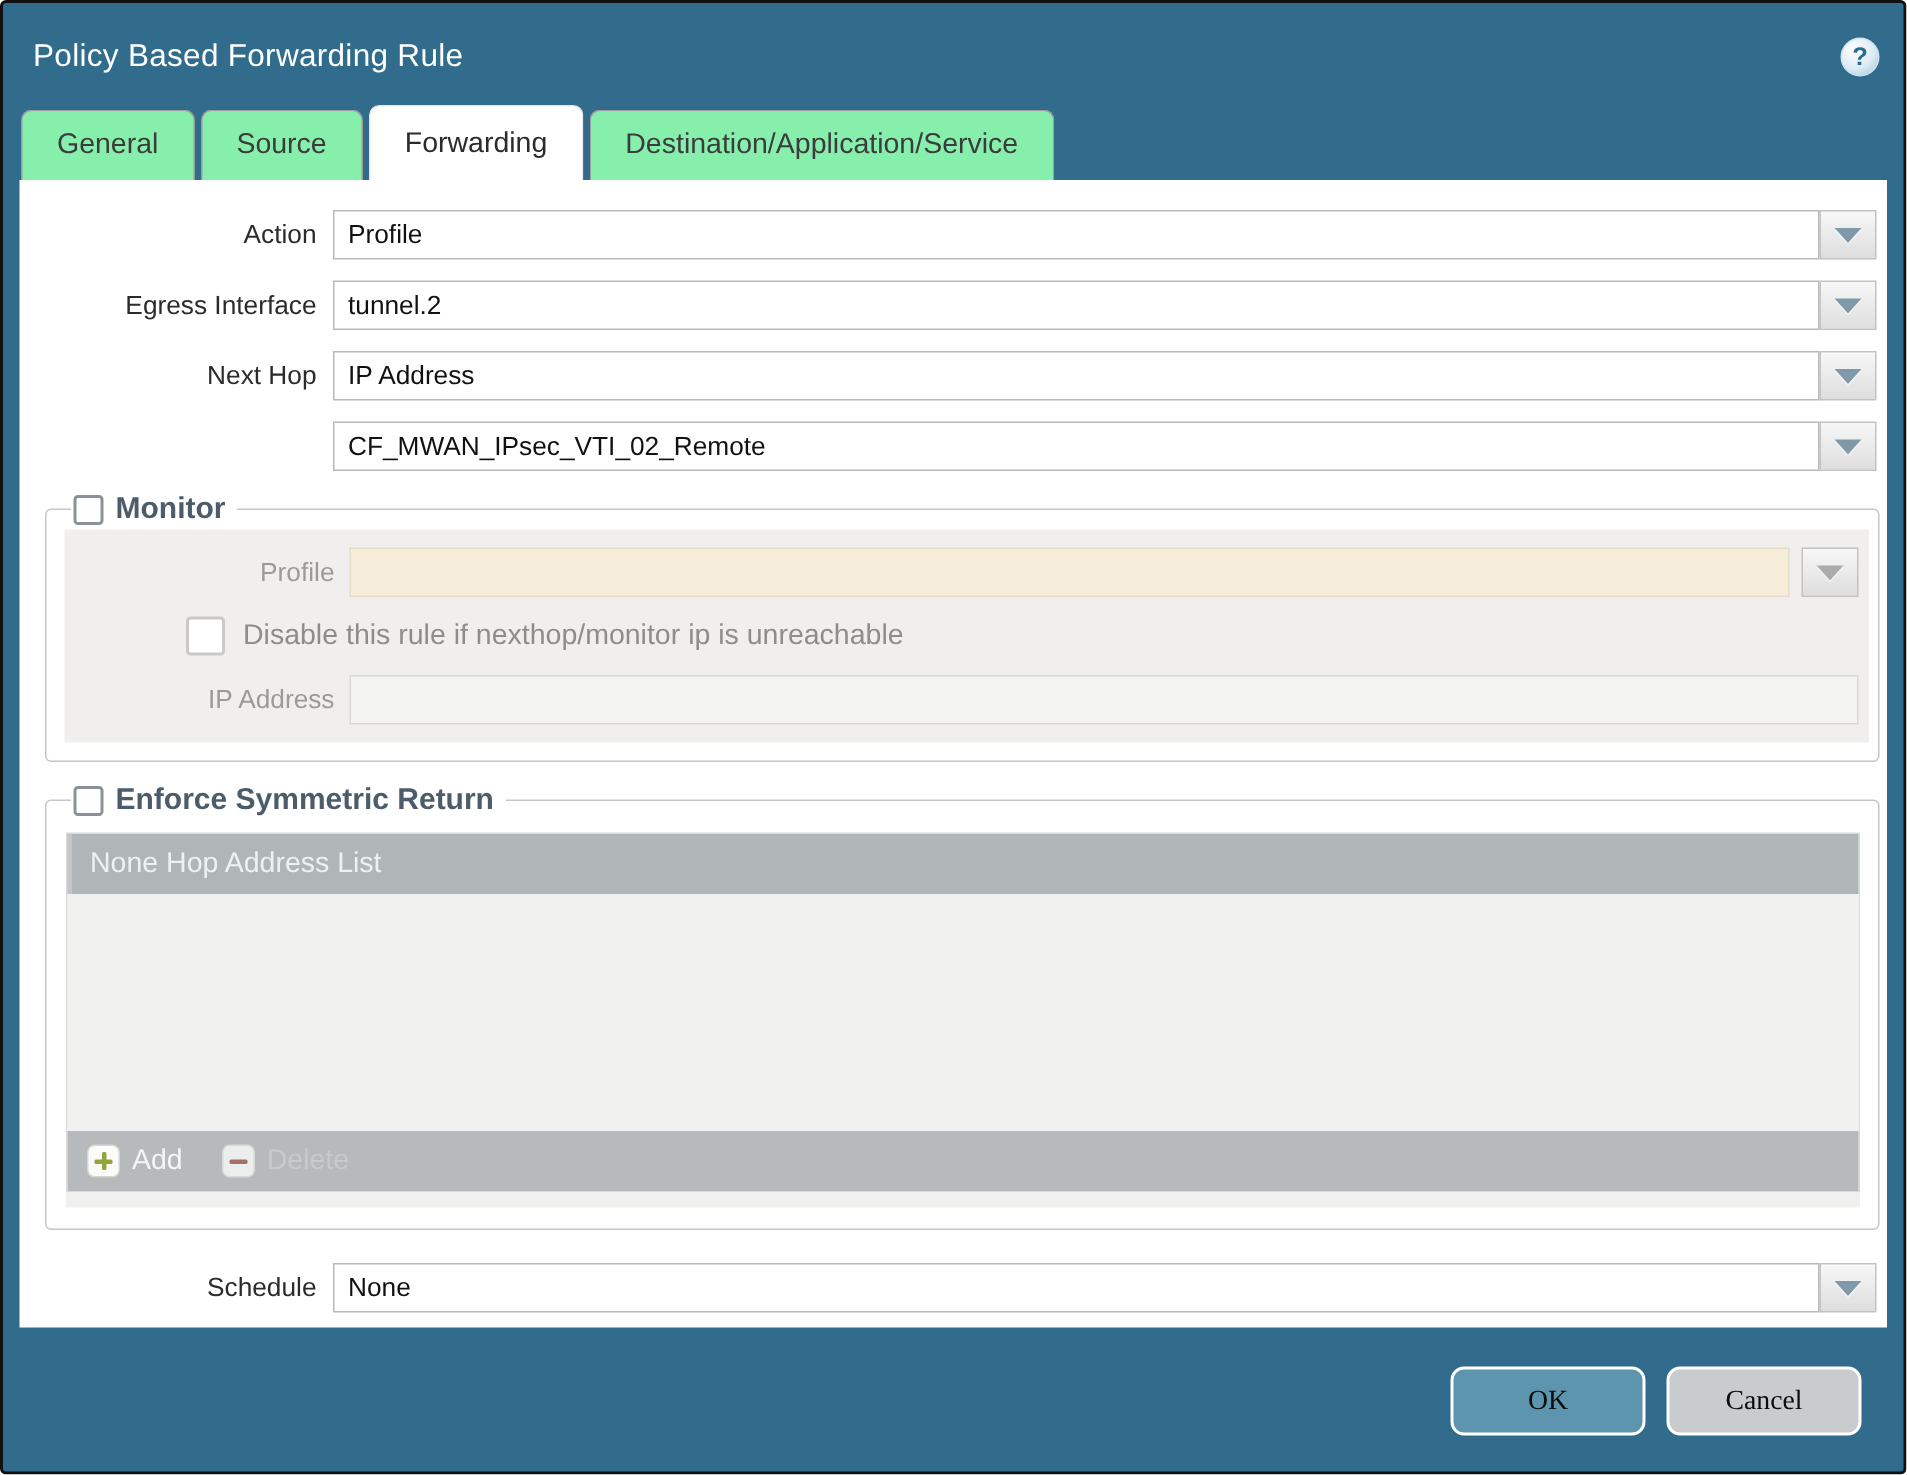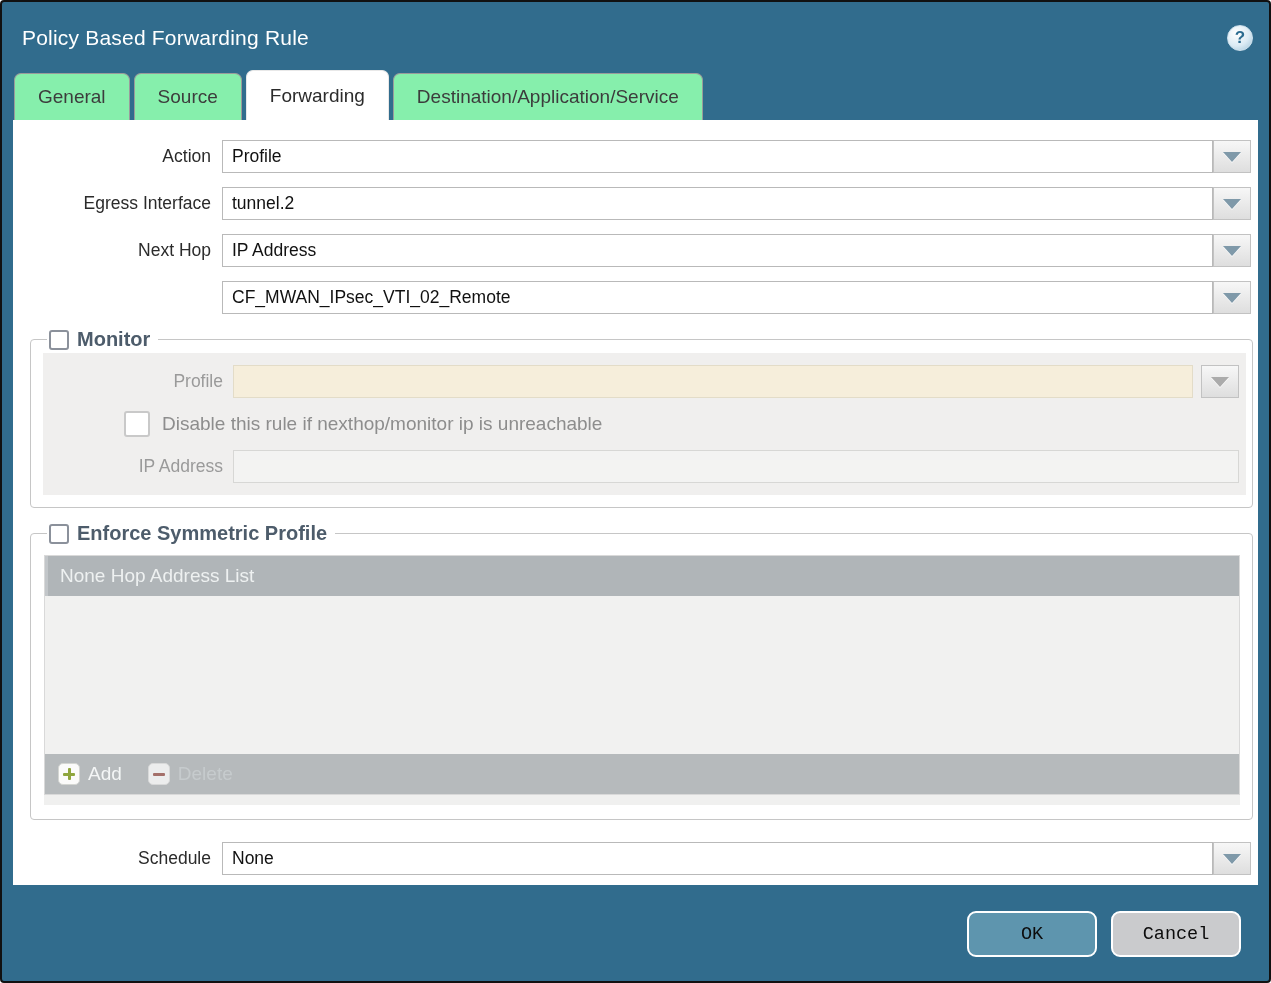--- a/index.html
+++ b/index.html
@@ -189,21 +189,21 @@
   
   .footerbar {
     flex:0 0 96px;
     display:flex; align-items:flex-start; justify-content:flex-end;
     padding:26px 28px 0 0; gap:14px;
   }
   .btn {
     width:130px; height:46px;
     border:2px solid #fff; border-radius:9px;
     font-size:18.5px; color:#0c0c0c;
-    font-family:Liberation Mono, monospace;
+    font-family:Liberation Serif, serif;
     display:flex; align-items:center; justify-content:center;
     cursor:pointer;
   }
   .btn-ok { background:#5e95ae; }
   .btn-cancel { background:#cacbcd; }
 </style>
 </head>
 <body>
 
 <div class="window">
@@ -282,21 +282,21 @@
         <div class="panel-row" style="margin-top:13px;">
           <div class="panel-label">IP Address</div>
           <div class="field-disabled-gray"></div>
         </div>
       </div>
     </fieldset>
 
     <fieldset>
       <legend>
         <span class="checkbox"></span>
-        <span>Enforce Symmetric Profile</span>
+        <span>Enforce Symmetric Return</span>
       </legend>
       <div class="nh-table">
         <div class="nh-header">None Hop Address List</div>
         <div class="nh-body"></div>
         <div class="nh-footer">
           <div class="tool-btn">
             <span class="tool-icon plus"></span>
             <span class="tool-label-add">Add</span>
           </div>
           <div class="tool-btn disabled">

